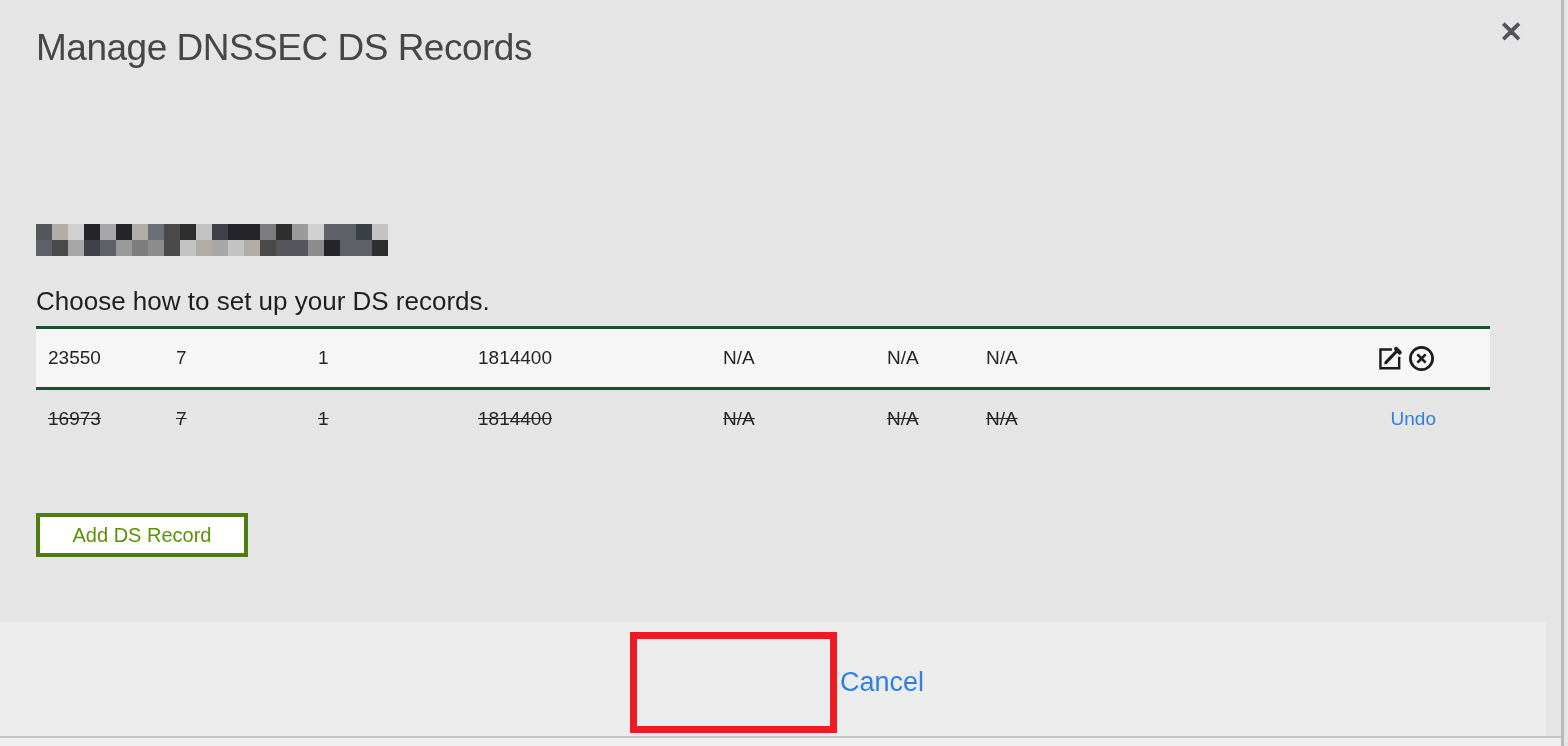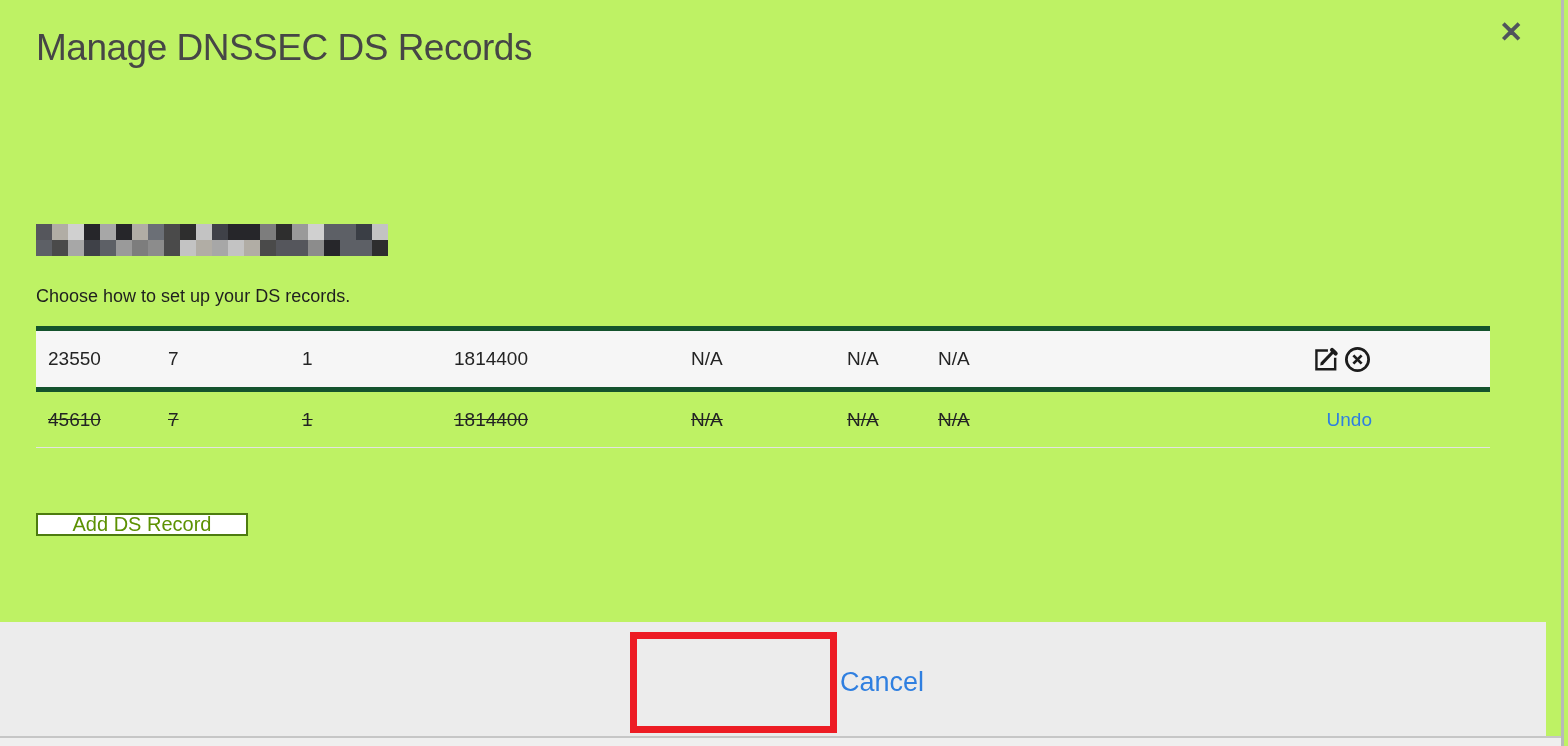--- a/index.html
+++ b/index.html
@@ -1,62 +1,62 @@
 <!DOCTYPE html>
 <html><head>
 <meta charset="utf-8">
 <style>
   * { margin:0; padding:0; box-sizing:border-box; }
   html,body { background:#ffffff; }
   body { font-family:"Liberation Sans", sans-serif; }
   .page {
-    position:relative; width:1568px; height:746px; background:#bef264;
+    position:relative; width:1568px; height:746px; background:#e5e5e5;
     overflow:hidden; color:#222;
   }
   
   .right-border { position:absolute; left:1561px; top:0; width:3px; height:746px; background:#b9b9b9; }
   
   .modal-title {
     position:absolute; left:36px; top:27px; font-size:37px; font-weight:400;
     color:#464646; letter-spacing:-0.5px;
   }
   .close-btn {
     position:absolute; left:1499px; top:18px; font-size:29px; font-weight:bold;
     color:#50555c; cursor:pointer; line-height:1;
   }
   
   .domain-mosaic {
     position:absolute; left:36px; top:224px; width:352px; height:32px;
     display:flex; flex-wrap:wrap; overflow:hidden;
   }
   .domain-mosaic .px { width:16px; height:16px; }
-  .subtitle { position:absolute; left:36px; top:286px; font-size:18px; color:#1f1f1f; }
+  .subtitle { position:absolute; left:36px; top:286px; font-size:26px; color:#1f1f1f; }
 
   
   .ds-table { position:absolute; left:36px; top:326px; width:1454px; font-size:19px; color:#242424; }
   .t-row {
     display:grid;
     grid-template-columns:120px 134px 152px 237px 156px 91px 120px 166px 168px 110px;
     align-items:center;
   }
   .t-head { height:50px; color:#2e2e2e; }
-  .t-body-row { height:61px; border-top:5px solid #14532d; }
+  .t-body-row { height:61px; border-top:3px solid #14532d;gap:8px; }
   .t-body-row.first { background:#f6f6f6; }
   .t-body-row.last { border-bottom:1px solid #e3e3e3; }
   .t-cell { padding-left:12px; white-space:nowrap; overflow:hidden; }
   .t-cell.actions { padding-left:0; padding-right:8px; justify-self:end; display:flex; align-items:center; gap:3px; }
   .struck .t-cell:not(.actions) { text-decoration:line-through; }
   .icon-btn { width:29px; height:29px; display:inline-flex; cursor:pointer; }
   .icon-btn svg { width:100%; height:100%; }
   .undo-link { color:#2f7fe0; cursor:pointer; text-decoration:none; font-size:19px; }
 
   
   .add-btn {
-    position:absolute; left:36px; top:513px; width:212px; height:23px;
-    background:#ffffff; border:2px solid #4d7c0f; color:#5c9102;
+    position:absolute; left:36px; top:513px; width:212px; height:44px;
+    background:#ffffff; border:4px solid #4d7c0f; color:#5c9102;
     font-size:20px; font-family:"Liberation Sans", sans-serif;
     display:flex; align-items:center; justify-content:center; cursor:pointer;
   }
 
   
   .footer {
     position:absolute; left:0; top:622px; width:1546px; height:114px;
     background:#ececec;
   }
   .bottom-strip {
@@ -158,21 +158,21 @@
         <span class="icon-btn">
           <svg viewBox="0 0 24 24" fill="none" stroke="#1c1c1c" stroke-width="2.3">
             <circle cx="12" cy="12" r="9.2"></circle>
             <path d="M8.6 8.6 L15.4 15.4 M15.4 8.6 L8.6 15.4"></path>
           </svg>
         </span>
       </div>
     </div>
 
     <div class="t-row t-body-row last struck">
-      <div class="t-cell">45610</div>
+      <div class="t-cell">16973</div>
       <div class="t-cell">7</div>
       <div class="t-cell">1</div>
       <div class="t-cell">1814400</div>
       <div class="t-cell">N/A</div>
       <div class="t-cell">N/A</div>
       <div class="t-cell">N/A</div>
       <div class="t-cell"></div>
       <div class="t-cell actions">
         <a class="undo-link" href="#">Undo</a>
       </div>

